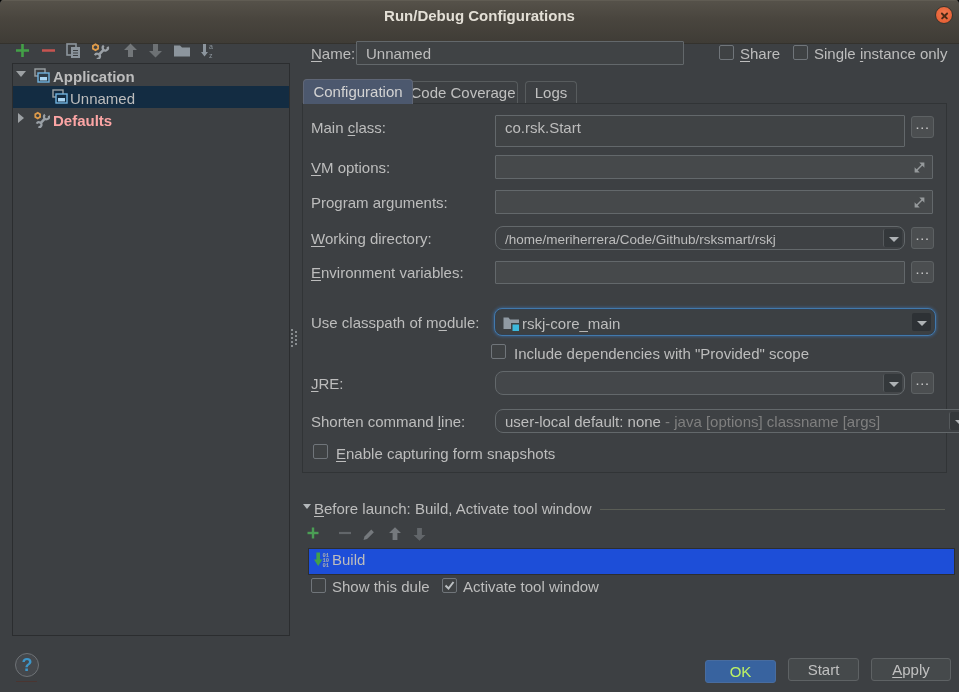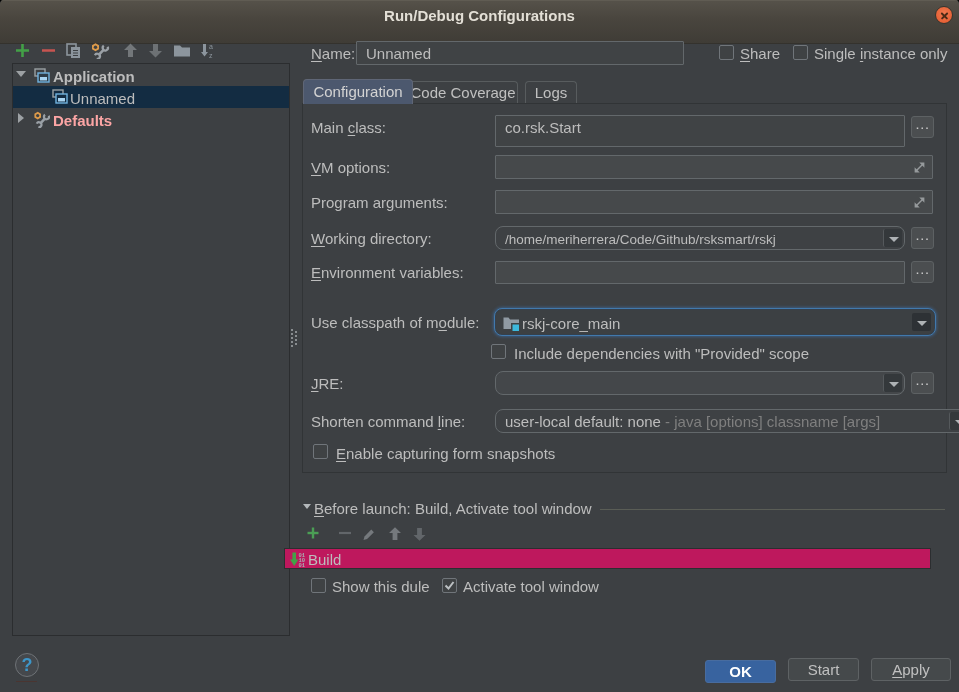--- a/index.html
+++ b/index.html
@@ -215,21 +215,21 @@
 <g stroke-width="2.4">
           <line x1="6" y1="0.5" x2="6" y2="11.5" stroke="#4b9e55"></line>
           <line x1="0.5" y1="6" x2="11.5" y2="6" stroke="#4b9e55"></line>
         </g>
 <line x1="32" y1="6" x2="44" y2="6" stroke="#62666a" stroke-width="2.2"></line>
 <path d="M56.5,13 l1-3.6 6.8-6.8 2.6,2.6 -6.8,6.8 z" fill="#75797d"></path>
 <path d="M82,6 l6-5.8 6,5.8 h-3.6 v7 h-4.8 V6 z" fill="#75797d"></path>
 <path d="M112.5,8 l-6-0.1 6,5.9 6-5.9 -6,0.1 z M110.1,8 h4.8 V1 h-4.8 z" fill="#62666a"></path>
 </svg>
 
-<div class="abs" style="left:284px;top:548px;width:647px;height:21px;background:#be185d;border:1px solid #2c2e30">
+<div class="abs" style="left:308px;top:548px;width:647px;height:27px;background:#1d4ed8;border:1px solid #2c2e30">
 <svg class="abs" style="left:4px;top:2px" width="16" height="16" viewBox="0 0 16 16">
           <path d="M1,8.5 l4.2,6.5 4.2-6.5 h-2.4 V1.5 H3.4 v7 z" fill="#43a047"></path>
           <g fill="#a7adb2" font-size="5.5" font-family="Liberation Mono" font-weight="bold">
             <text x="9.5" y="5.5">01</text>
             <text x="9.5" y="10.5">10</text>
             <text x="9.5" y="15.5">01</text>
           </g>
         </svg>
 <div class="lbl" style="left:23px;top:2px">Build</div>
 </div>
@@ -239,16 +239,16 @@
 <div class="cb" style="left:442px;top:578px">
         <svg width="13" height="13" viewBox="0 0 13 13" style="position:absolute;left:0;top:0">
           <path d="M2.5,6.5 l3,3 5-6.5" stroke="#bcc0c3" stroke-width="2" fill="none"></path>
         </svg>
       </div>
 <div class="lbl" style="left:463px;top:578px">Activate tool window</div>
 </div>
 
 <div id="help" class="abs" style="left:15px;top:653px;width:24px;height:24px;background:#45484c;border:1px solid #6e7276;border-radius:50%;text-align:center;line-height:22px;color:#3d95c8;font-weight:bold;font-size:18px">?</div>
 <div class="abs" style="left:16px;top:681px;width:21px;height:1px;background:#4a3531"></div>
-<div class="btn" style="left:705px;top:660px;background:#38639f;border-color:#486c9f;color:#ffffff;font-weight:bold">OK</div>
+<div class="btn" style="left:705px;top:660px;background:#38639f;border-color:#486c9f;color:#bef264;font-weight:normal">OK</div>
 <div class="btn" style="left:788px;top:658px">Start</div>
 <div class="btn" style="left:871px;top:658px;width:80px"><u>A</u>pply</div>
 </div>
 
 </body></html>

